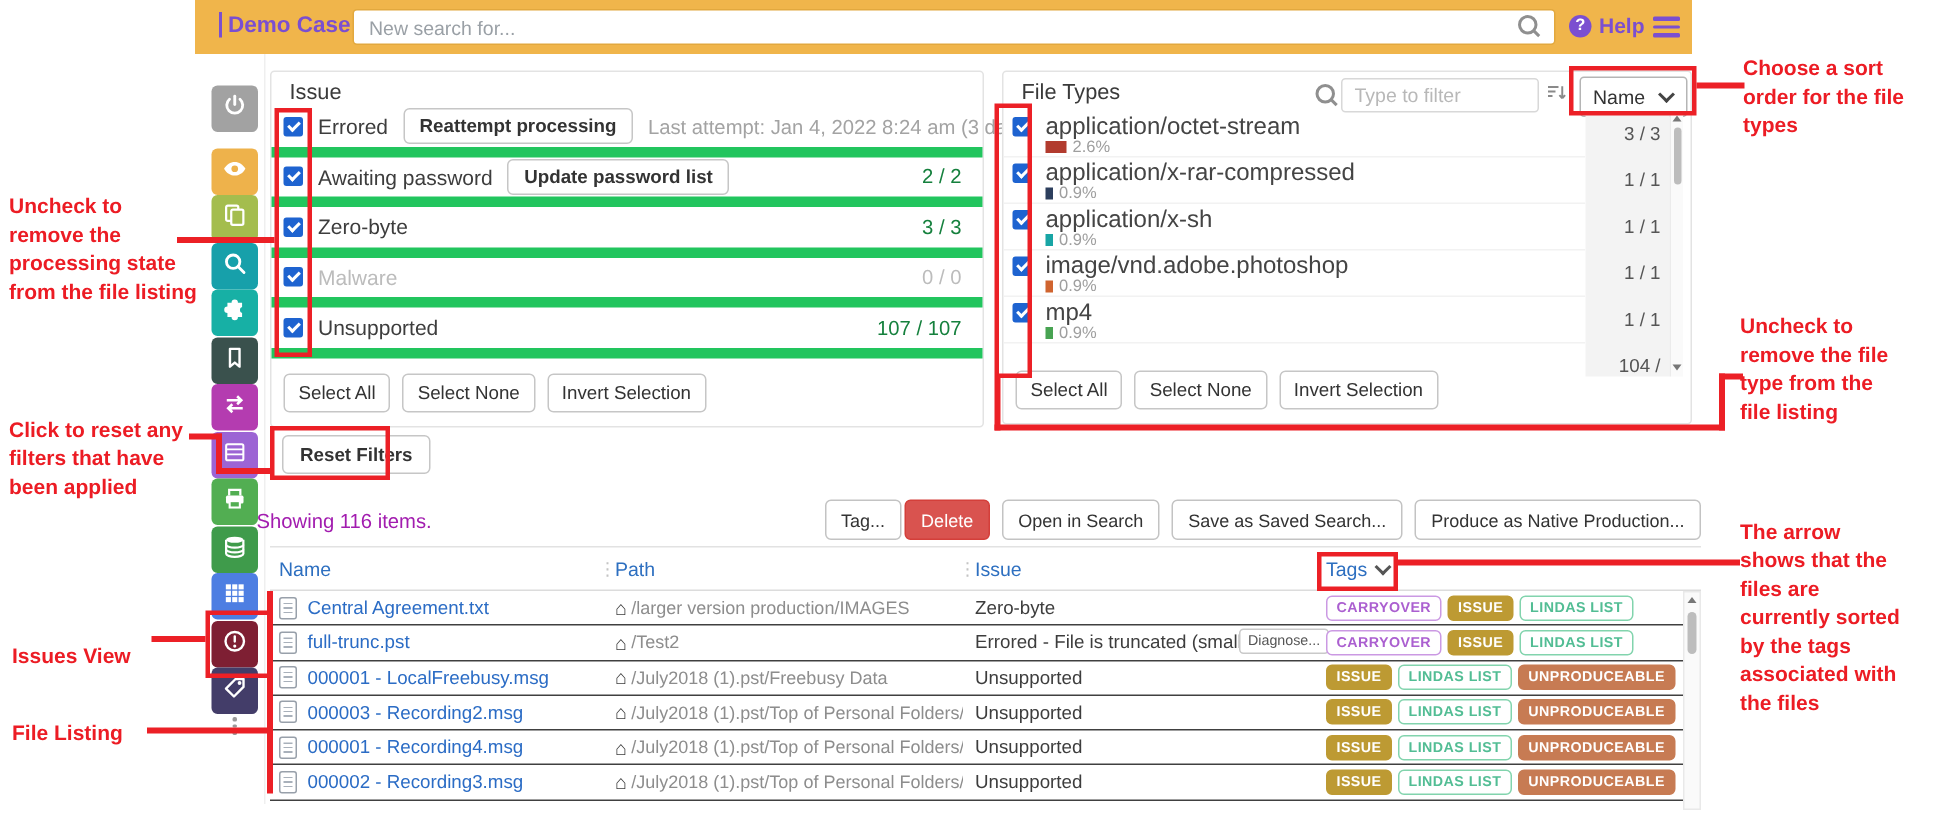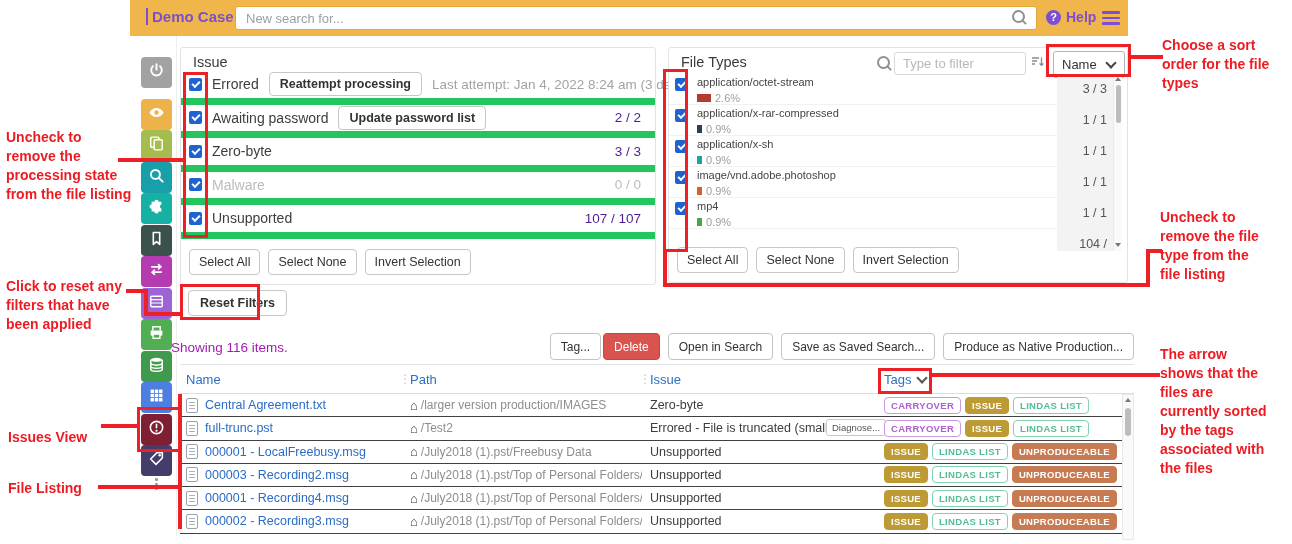--- a/index.html
+++ b/index.html
@@ -43,40 +43,40 @@
   .irow{height:33.5px;box-sizing:border-box;border-bottom:7px solid #22c55e;display:flex;
         align-items:center;padding:0 14px 0 8px}
   .cbx{width:13px;height:13px;background:#1e63d0;border-radius:2px;position:relative;flex:none;cursor:pointer}
   .cbx::after{content:"";position:absolute;left:2.5px;top:3px;width:6px;height:3px;
               border-left:2px solid #fff;border-bottom:2px solid #fff;transform:rotate(-45deg)}
   .ilabel{font-size:14px;color:#3d3d3d;margin-left:10px;white-space:nowrap}
   .ilabel.muted,.icount.muted{color:#bcbcbc}
   .pbtn{margin-left:10px;font-size:12.5px;font-weight:600;padding:4px 10px;border:1px solid #c6c6c6;
         border-radius:4px;background:#fff;color:#333;white-space:nowrap;cursor:pointer;font-family:inherit}
   .inote{margin-left:10px;font-size:13.5px;color:#a3a3a3;white-space:nowrap}
-  .icount{margin-left:auto;font-size:13.5px;color:#4c1d95;white-space:nowrap}
+  .icount{margin-left:auto;font-size:13.5px;color:#15803d;white-space:nowrap}
   .pactions{position:absolute;left:8px;bottom:9px;display:flex;gap:8px}
   .abtn{font-size:12.5px;padding:5px 9px;border:1px solid #c6c6c6;border-radius:4px;background:#fff;
         color:#333;cursor:pointer;white-space:nowrap;font-family:inherit}
 
   
   .ftfilter{position:absolute;left:225px;top:4px;width:132px;height:23px;box-sizing:border-box;
             border:1px solid #d8d8d8;border-radius:3px;font-size:13px;padding:0 8px;outline:none;font-family:inherit}
   .ftfilter::placeholder{color:#b8b8b8}
   .mag.ft{left:208px;top:8px}
   .sorticon{position:absolute;left:362px;top:7px}
   .nselect{position:absolute;left:384px;top:3px;width:72px;height:27px;box-sizing:border-box;
            border:1px solid #b5b5b5;border-radius:3px;background:#fff;font-size:13px;color:#333;
            display:flex;align-items:center;padding-left:8px;cursor:pointer}
   .chev{width:6px;height:6px;border-right:2px solid #444;border-bottom:2px solid #444;
         transform:rotate(45deg);margin-left:auto;margin-right:9px;margin-top:-3px}
   #ft-rows{position:absolute;left:0;top:26px;width:388px;height:177px;overflow:hidden}
   .ftrow{height:31px;box-sizing:border-box;border-bottom:1px solid #f2f2f2;position:relative}
   .ftrow .cbx{position:absolute;left:6px;top:4px}
-  .ftlabel{position:absolute;left:28px;top:2px;font-size:11px;color:#444;white-space:nowrap}
+  .ftlabel{position:absolute;left:28px;top:2px;font-size:16px;color:#444;white-space:nowrap}
   .barrow{position:absolute;left:28px;top:18px;display:flex;align-items:center}
   .fbar{height:8px;display:inline-block}
   .fpct{font-size:11px;color:#9e9e9e;margin-left:4px}
   #ft-counts{position:absolute;right:14px;top:26px;width:56px;height:177px;background:#f3f3f3;overflow:hidden}
   .ftc{height:31px;line-height:31px;text-align:right;padding-right:6px;font-size:12.5px;color:#555}
   .ftscroll{position:absolute;right:5px;top:26px;width:9px;height:177px;background:#fafafa;
             border-left:1px solid #ebebeb;box-sizing:border-box}
   .tri-up{width:0;height:0;border-left:3px solid transparent;border-right:3px solid transparent;
           border-bottom:4px solid #777;margin:3px auto 0}
   .tri-down{width:0;height:0;border-left:3px solid transparent;border-right:3px solid transparent;

